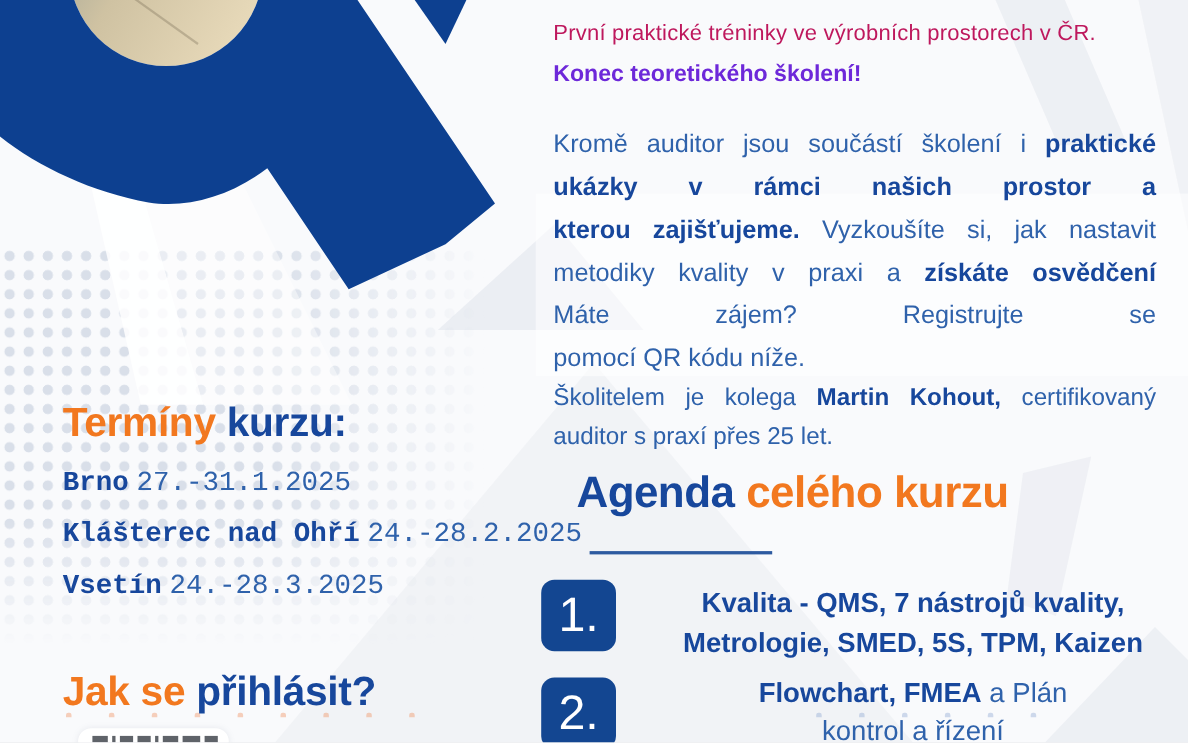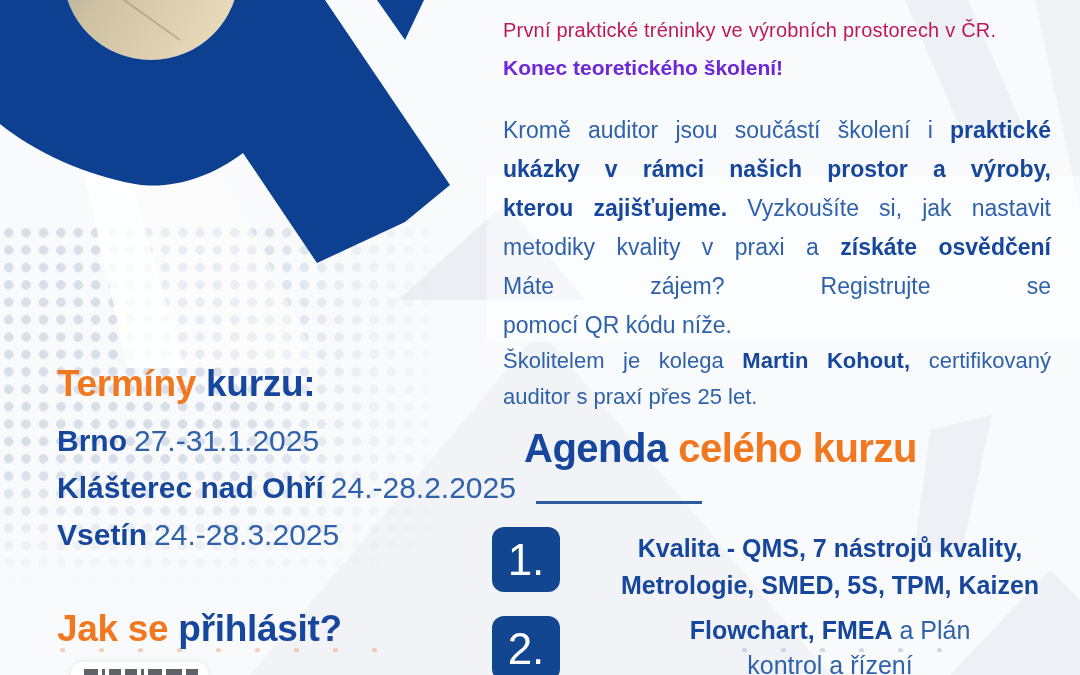--- a/index.html
+++ b/index.html
@@ -49,21 +49,21 @@
     position:absolute;width:68px;height:65px;border-radius:12px;background:#134691;z-index:6;
     color:#ffffff;font-size:44px;line-height:65px;text-align:center;
   }
   .item-text{font-size:25px;text-align:center;}
   .item1-text .rline{line-height:37px;height:37px;}
   .item2-text .rline{line-height:35px;height:35px;}
 
   .left-h{font-size:37px;font-weight:bold;letter-spacing:-.3px;}
   .terminy{left:57px;top:363px;}
   .jak{left:57px;top:608px;}
-  .date-row{position:absolute;left:57px;font-size:30px;white-space:nowrap;z-index:6;}
+  .date-row{position:absolute;left:57px;font-size:25px;white-space:nowrap;z-index:6;font-family:Liberation Mono, monospace;}
   .date-row .city{font-weight:bold;color:#17479c;}
   .date-row .range{color:#2f62ab;margin-left:7px;}
 
   
   .logo-box{position:absolute;left:71px;top:662px;width:137px;height:34px;background:#ffffff;
     border-radius:12px;z-index:6;box-shadow:0 0 6px rgba(120,130,150,.15);}
   .logo-letters{position:absolute;left:84px;top:669px;height:6px;z-index:7;display:flex;gap:4px;}
   .logo-letters span{display:block;height:6px;background:#5f6369;}
   .logo-letters span:nth-child(1){width:14px;}
   .logo-letters span:nth-child(2){width:3px;}
@@ -144,21 +144,20 @@
         <span>i</span>
         <span class="b">praktické</span>
       </div>
       <div class="rline j">
         <span class="b">ukázky</span>
         <span class="b">v</span>
         <span class="b">rámci</span>
         <span class="b">našich</span>
         <span class="b">prostor</span>
         <span class="b">a</span>
-        <span class="b">výroby,</span>
       </div>
       <div class="rline j">
         <span class="b">kterou</span>
         <span class="b">zajišťujeme.</span>
         <span>Vyzkoušíte</span>
         <span>si,</span>
         <span>jak</span>
         <span>nastavit</span>
       </div>
       <div class="rline j">

